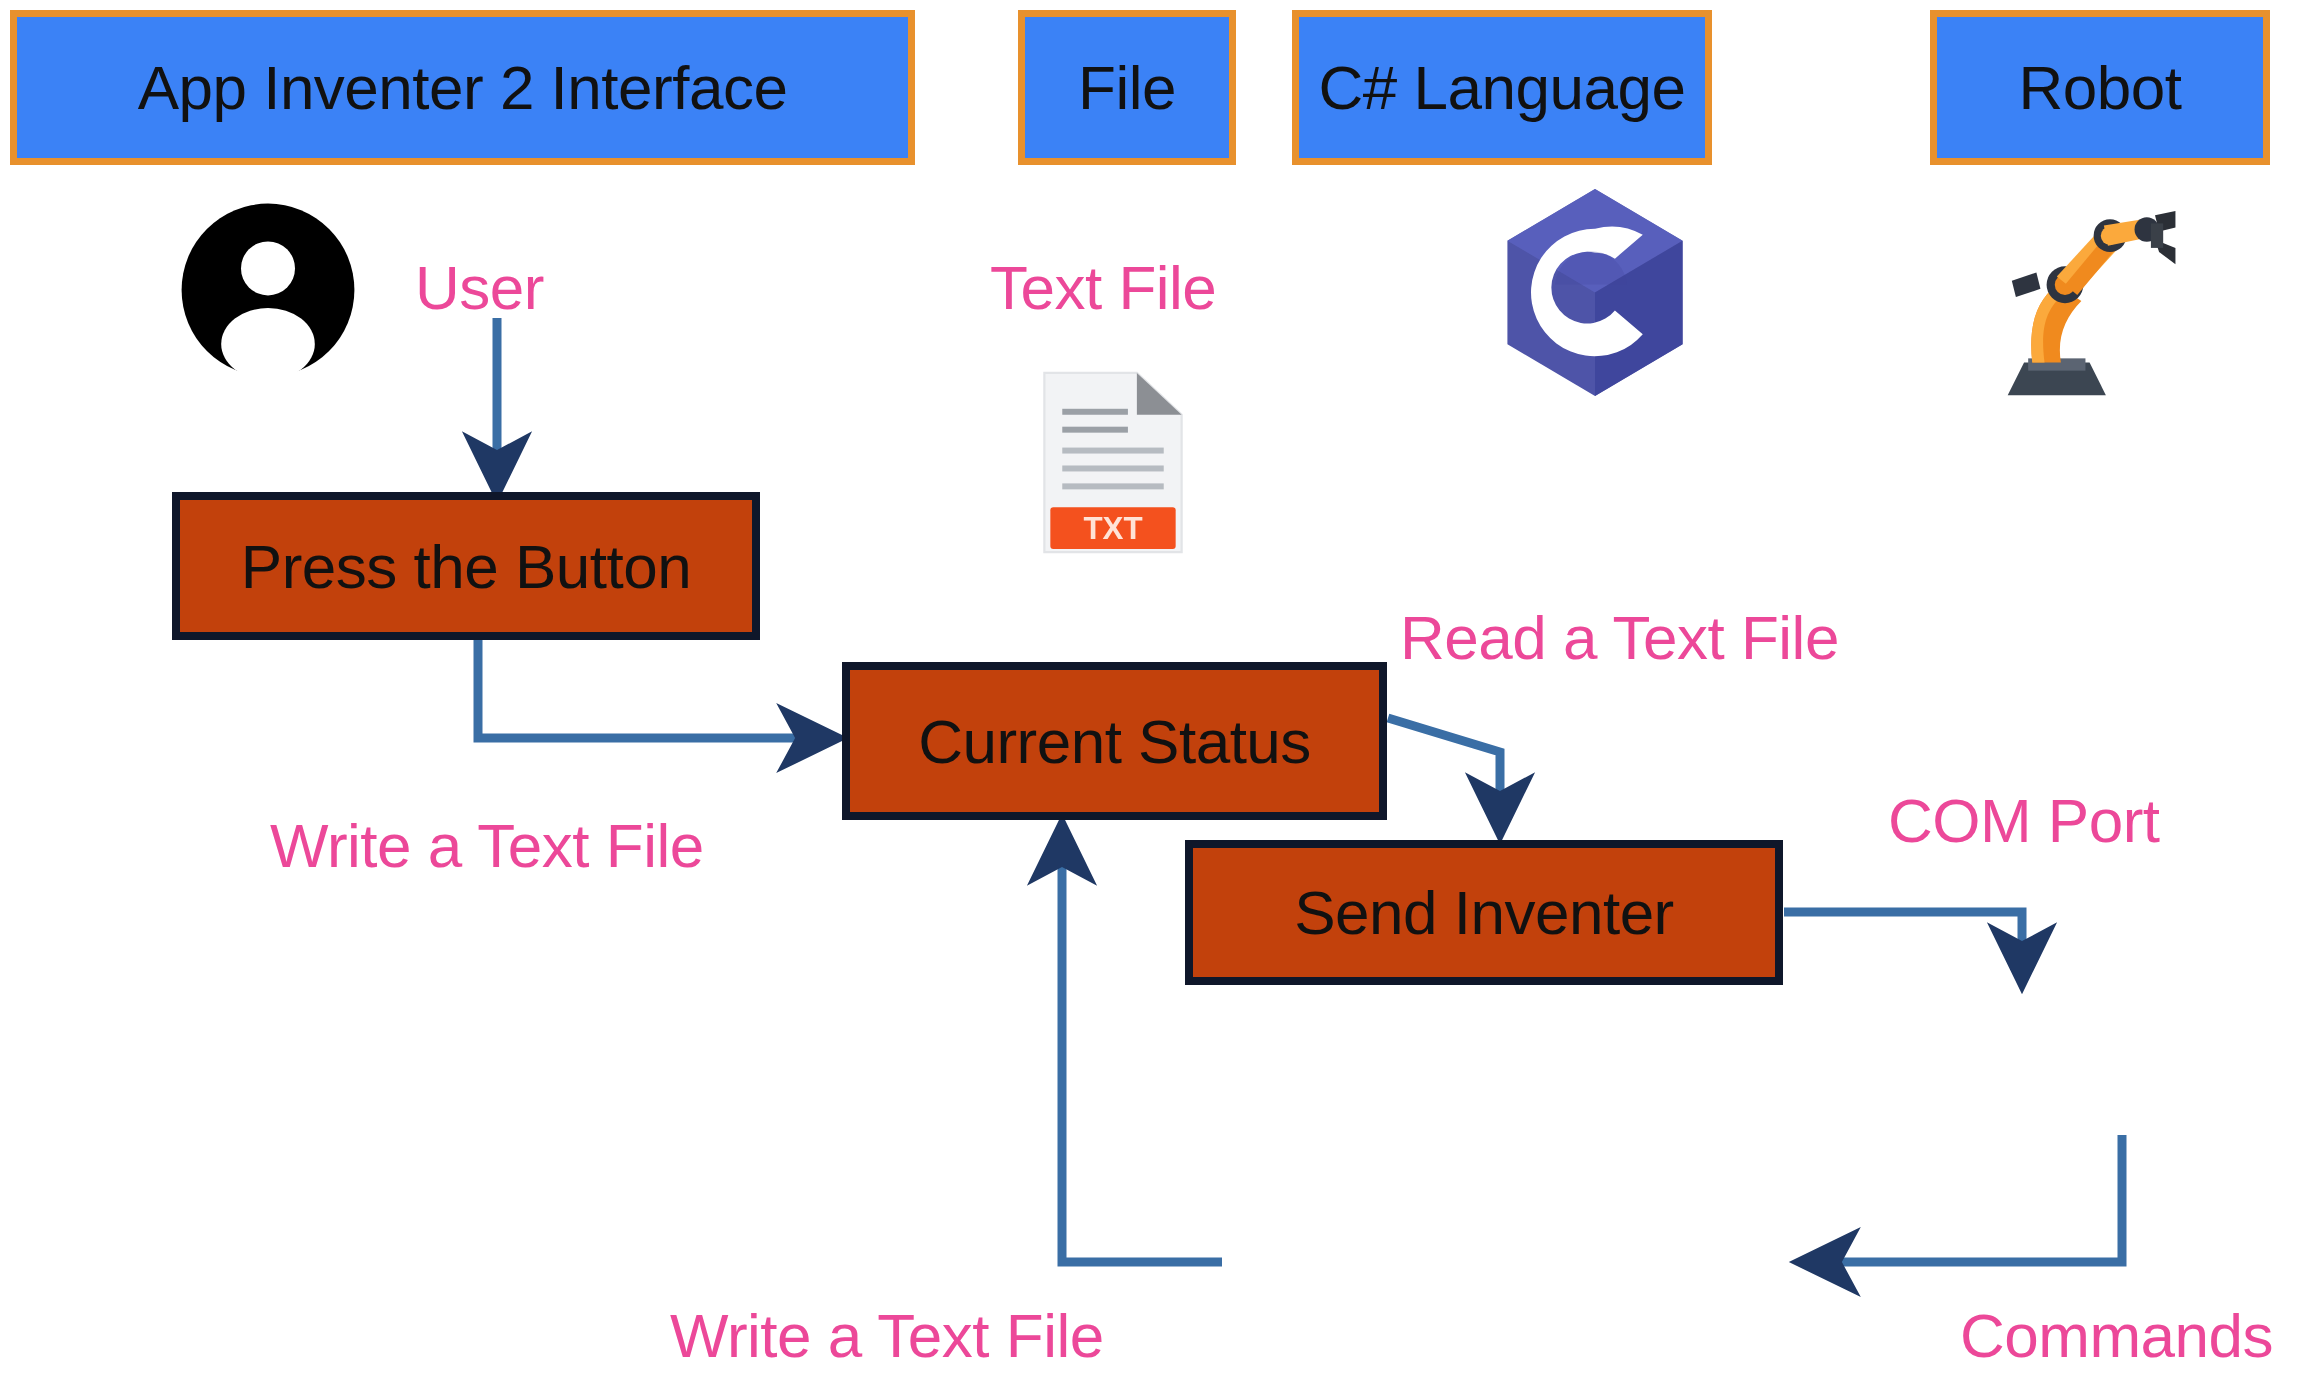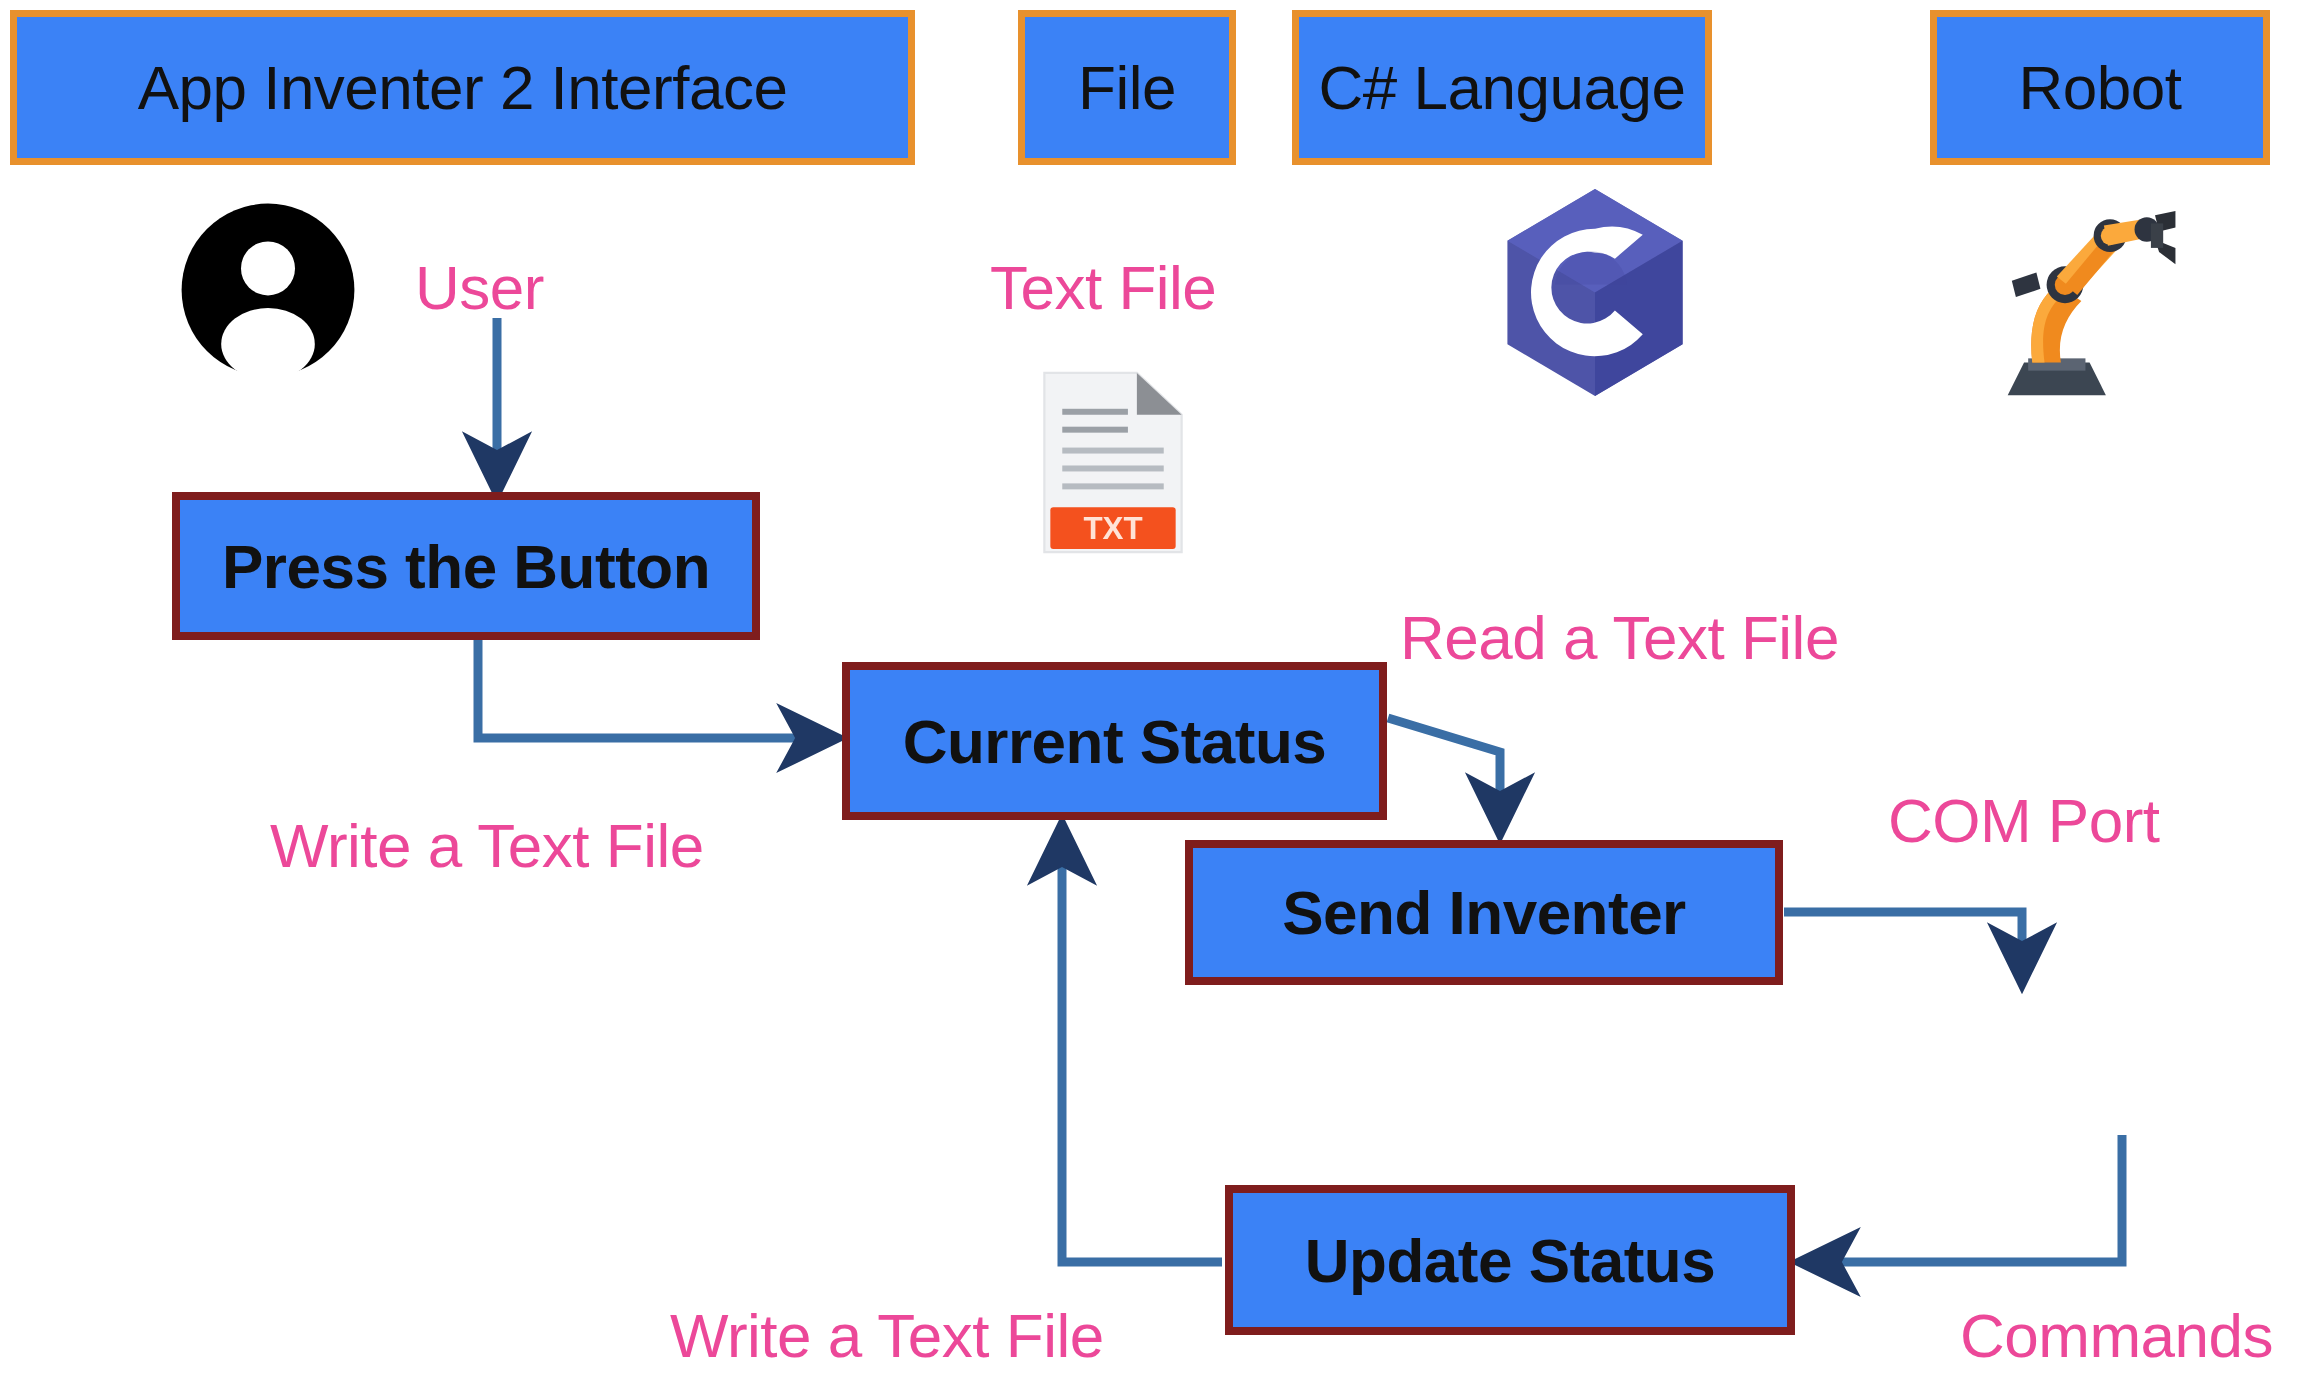--- a/index.html
+++ b/index.html
@@ -30,26 +30,25 @@
     font-size: 62px;
     color: #111111;
     white-space: nowrap;
     letter-spacing: -0.5px;
   }
 
   
   .flow-box {
     position: absolute;
     box-sizing: border-box;
-    border: 8px solid #7f1d1d;
-    background: #3b82f6;
+    border: 8px solid #0f172a;
+    background: #c2410c;
     display: flex;
     align-items: center;
     justify-content: center;
-    font-weight: bold;
   }
   .flow-box .flow-label {
     font-size: 62px;
     color: #111111;
     white-space: nowrap;
     letter-spacing: -0.5px;
   }
 
   
   .lbl {
@@ -184,23 +183,20 @@
 
   <div class="flow-box" style="left:842px; top:662px; width:545px; height:158px;">
     <span class="flow-label">Current Status</span>
   </div>
 
   <div class="flow-box" style="left:1185px; top:840px; width:598px; height:145px;">
     <span class="flow-label">Send Inventer</span>
   </div>
 
 
-  <div class="flow-box" style="left:1225px; top:1185px; width:570px; height:150px;">
-    <span class="flow-label">Update Status</span>
-  </div>
 
   <div class="lbl" style="left:270px; top:810px;">Write a Text File</div>
 
   <div class="lbl" style="left:1400px; top:602px;">Read a Text File</div>
 
   <div class="lbl" style="left:1888px; top:785px;">COM Port</div>
 
   <div class="lbl" style="left:1960px; top:1300px;">Commands</div>
 
   <div class="lbl" style="left:670px; top:1300px;">Write a Text File</div>

